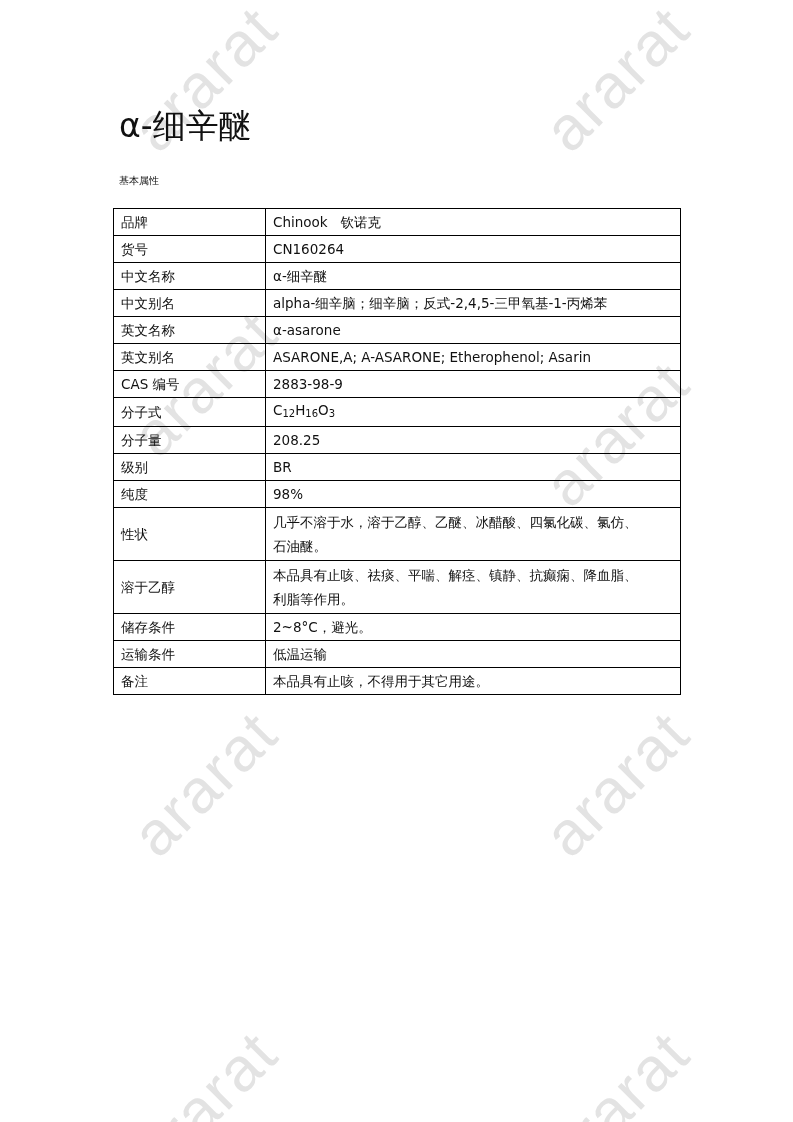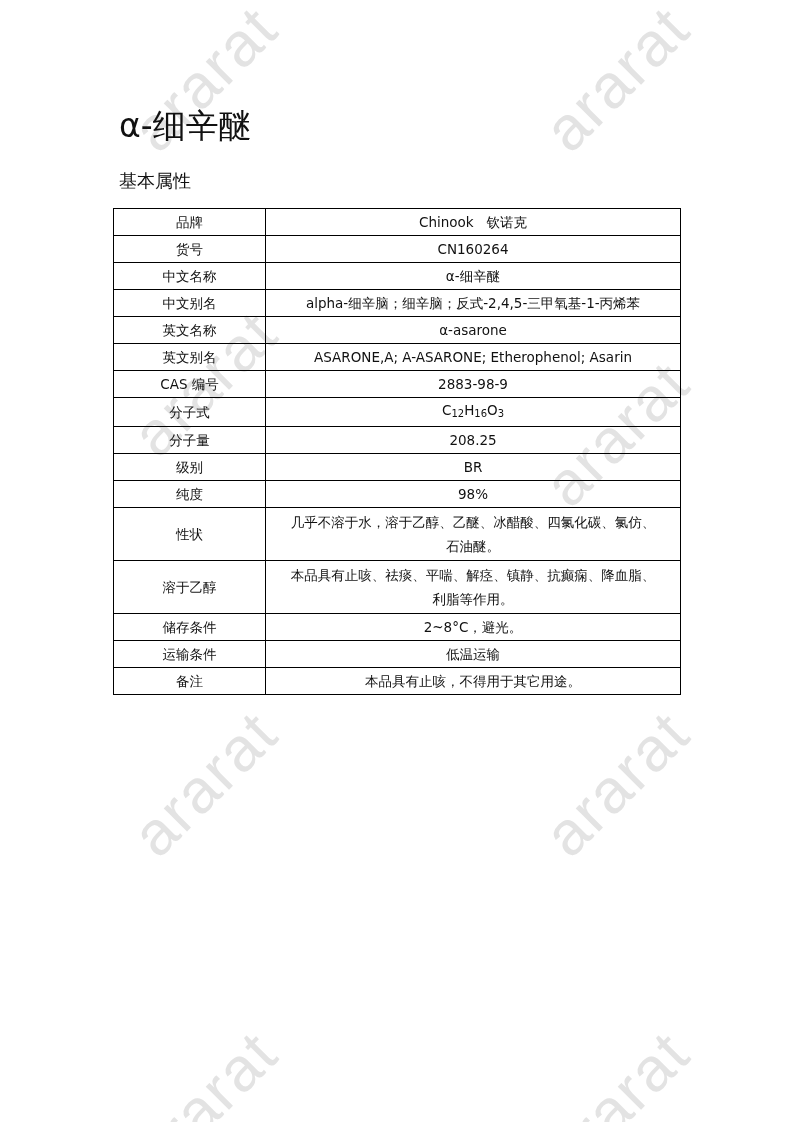--- a/index.html
+++ b/index.html
@@ -13,30 +13,30 @@
       font-size: 62px; letter-spacing: 2px; transform: rotate(-45deg);
       transform-origin: left top; white-space: nowrap; pointer-events: none; z-index: 0;
       user-select: none;
     }
     .title {
       position: absolute; left: 119px; top: 104px; margin: 0;
       font-size: 33px; font-weight: normal; line-height: 44px; z-index: 1;
     }
     .subtitle {
       position: absolute; left: 119px; top: 171px; margin: 0;
-      font-size: 18px; line-height: 20px; z-index: 1;
+      font-size: 10px; line-height: 20px; z-index: 1;
     }
     table.props {
       position: absolute; left: 113px; top: 208px; width: 568px;
       border-collapse: collapse; z-index: 1; background: transparent;
       font-size: 13.5px;
     }
     table.props td {
       border: 1px solid #000; padding: 0 7px; line-height: 24px;
-      vertical-align: middle; height: 26px; text-align: center;
+      vertical-align: middle; height: 26px;
     }
     table.props td.k { width: 137px; }
     table.props td.v { padding-left: 7px; }
     table.props tr.tall td { height: 50px; }
     table.props td.v.multi { line-height: 24px; padding-top: 1px; padding-bottom: 1px; margin-top: 44px; }
     sub { font-size: 10px; vertical-align: -2px; }
   </style>
 </head>
 <body>
 

